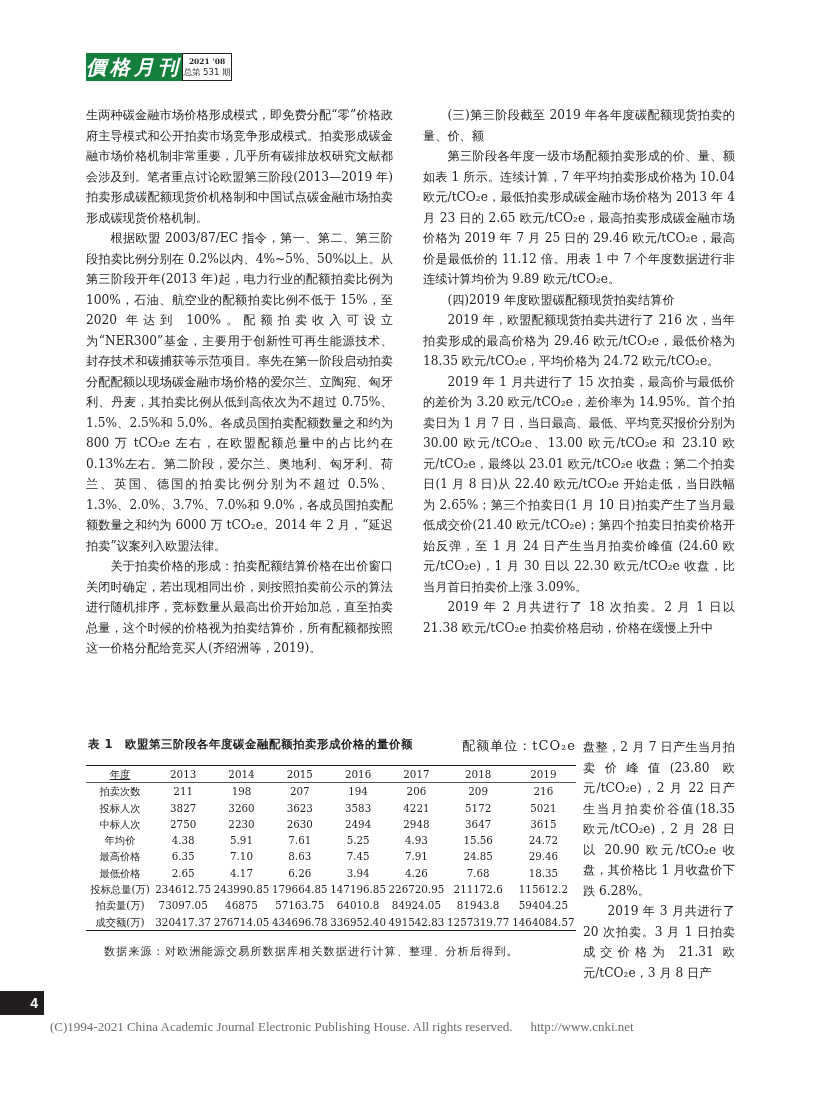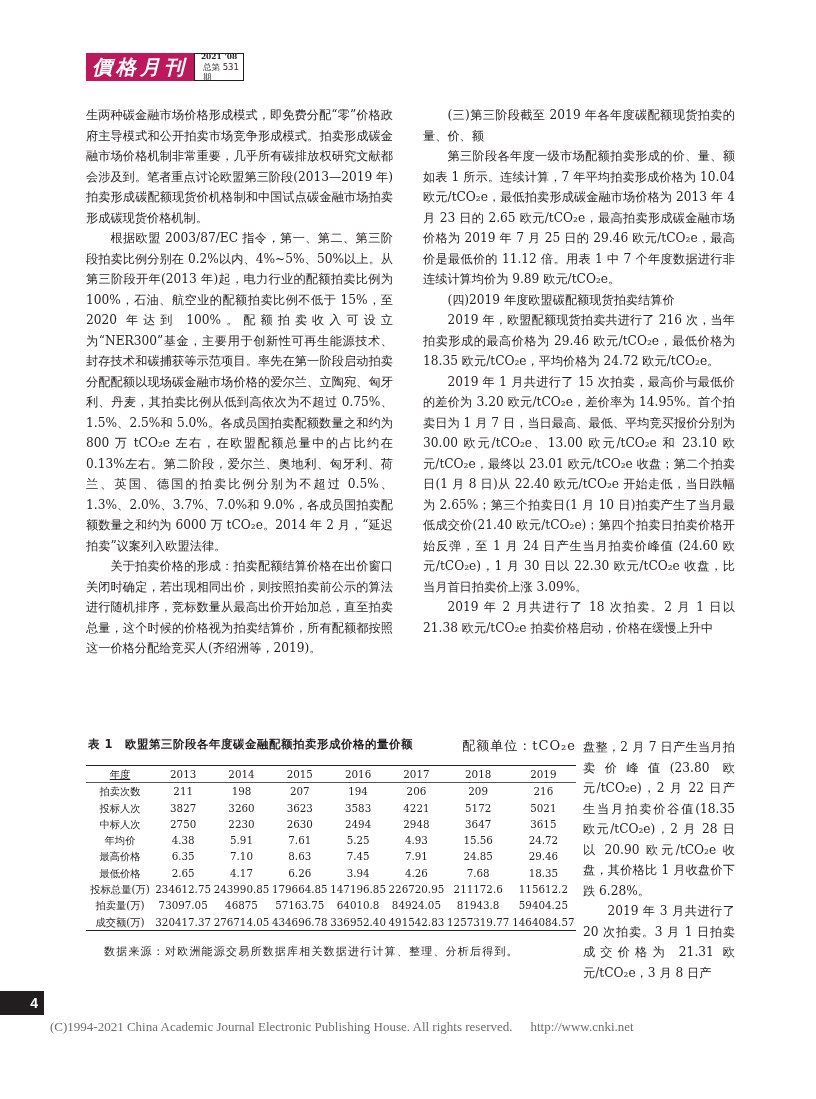--- a/index.html
+++ b/index.html
@@ -1,25 +1,25 @@
 <!DOCTYPE html>
 <html><head>
 <meta charset="utf-8">
 <style>
   html, body { margin:0; padding:0; background:#fff; }
   body { width:816px; height:1099px; position:relative; overflow:hidden;
          font-family:"DejaVu Serif", "Liberation Serif", serif; color:#231f20; }
   .masthead { position:absolute; left:86px; top:53px; height:28px; display:flex; }
-  .mast-title { background:#be185d; color:#fff; width:108px; height:28px;
+  .mast-title { background:#15803d; color:#fff; width:96px; height:28px;
         font-family:"DejaVu Serif", serif; font-weight:bold; font-size:20px; font-style:italic;
         letter-spacing:4px; display:flex; align-items:center; justify-content:center; }
   .mast-issue { border:1px solid #221e1f; width:48px; height:26px; display:flex; flex-direction:column;
         align-items:center; justify-content:center; font-size:8px; line-height:10px; }
   .mast-issue .y { font-weight:bold; font-size:7.5px; }
-  .mast-issue .n { font-family:"DejaVu Sans", sans-serif; font-size:8.5px;padding-left:8px; }
+  .mast-issue .n { font-family:"DejaVu Sans", sans-serif; font-size:8.5px; }
   .col { position:absolute; font-size:12.2px; line-height:20.5px; text-align:justify; }
   .col p { margin:0; }
   .col p.ind { text-indent:2em; }
   .left { left:86px; top:105px; width:307px; }
   .right { left:423px; top:105px; width:312px; }
   .right-narrow { position:absolute; left:583px; top:737px; width:152px; font-size:12.2px; line-height:20.5px; text-align:justify; }
   .right-narrow p { margin:0; }
   .right-narrow p.ind { text-indent:2em; }
   .table-title { position:absolute; left:88px; top:737px; width:488px; font-size:12px; display:flex; justify-content:space-between; }
   .table-title .t { font-family:"DejaVu Sans", sans-serif; font-weight:bold; font-size:11.5px; letter-spacing:0.5px; }

